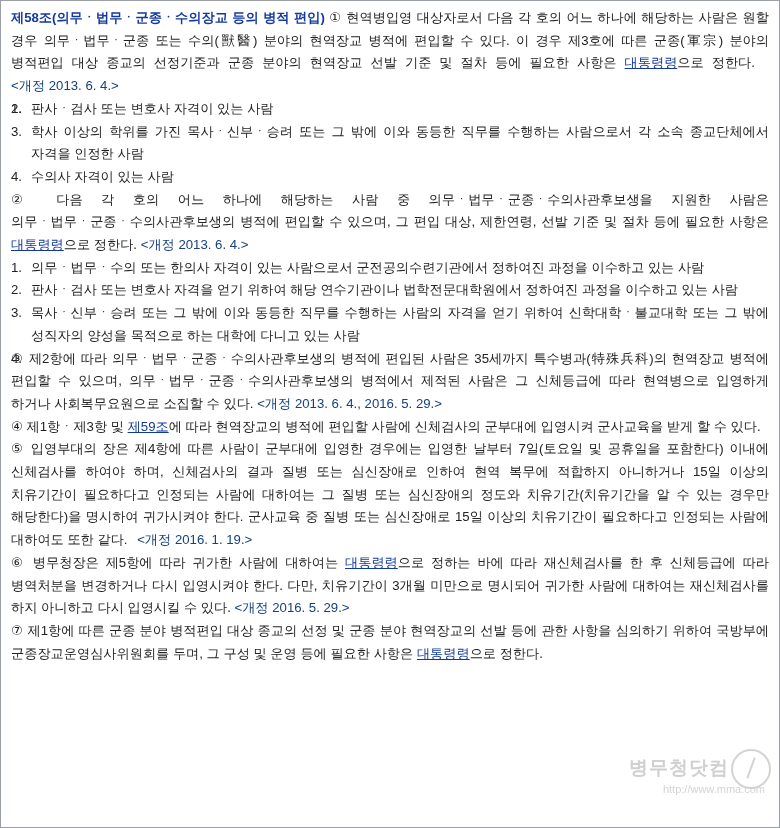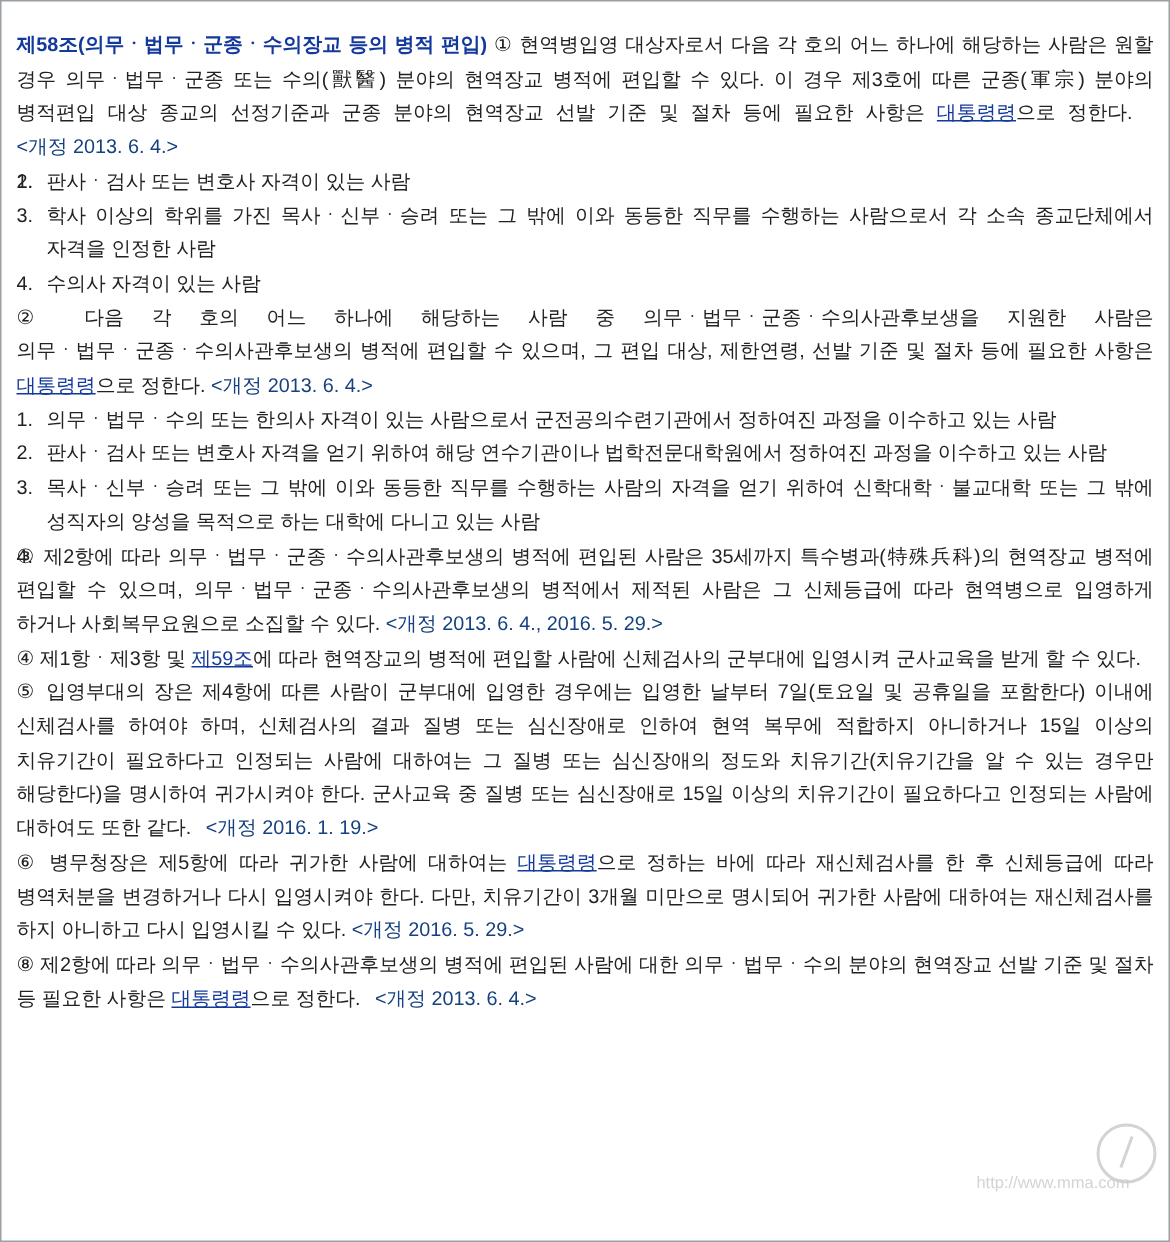--- a/index.html
+++ b/index.html
@@ -12,21 +12,21 @@
     color: #222222;
   }
   #page {
     position: relative;
     width: 780px;
     height: 828px;
     box-sizing: border-box;
     border: 1px solid #9aa0a6;
     background: #ffffff;
     overflow: hidden;
-    padding: 18px 10px 4px 10px;
+    padding: 6px 10px 4px 10px;
   }
   .article-body {
     font-size: 13.2px;
     line-height: 1.72;
     text-align: justify;
     word-break: keep-all;
   }
   .art-title {
     color: #13399c;
     font-weight: bold;
@@ -77,21 +77,21 @@
     top: 6px;
     font-size: 19px;
     font-weight: bold;
     color: #c8c8c8;
     letter-spacing: 1px;
     white-space: nowrap;
     opacity: .85;
   }
   .wm-sub {
     position: absolute;
-    right: 20px;
+    right: 8px;
     top: 34px;
     font-size: 11px;
     color: #cfcfcf;
     white-space: nowrap;
     opacity: .9;
   }
   .wm-circle {
     position: absolute;
     right: 2px;
     top: 0px;
@@ -151,25 +151,26 @@
     </p>
 
     <p class="para">
       <span>⑤</span><span> 입영부대의 장은 제4항에 따른 사람이 군부대에 입영한 경우에는 입영한 날부터 7일(토요일 및 공휴일을 포함한다) 이내에 신체검사를 하여야 하며, 신체검사의 결과 질병 또는 심신장애로 인하여 현역 복무에 적합하지 아니하거나 15일 이상의 치유기간이 필요하다고 인정되는 사람에 대하여는 그 질병 또는 심신장애의 정도와 치유기간(치유기간을 알 수 있는 경우만 해당한다)을 명시하여 귀가시켜야 한다. 군사교육 중 질병 또는 심신장애로 15일 이상의 치유기간이 필요하다고 인정되는 사람에 대하여도 또한 같다. </span><span class="sp"></span><span class="amend">&lt;개정 2016. 1. 19.&gt;</span>
     </p>
 
     <p class="para">
       <span>⑥</span><span> 병무청장은 제5항에 따라 귀가한 사람에 대하여는 </span><span class="lawlink">대통령령</span><span>으로 정하는 바에 따라 재신체검사를 한 후 신체등급에 따라 병역처분을 변경하거나 다시 입영시켜야 한다. 다만, 치유기간이 3개월 미만으로 명시되어 귀가한 사람에 대하여는 재신체검사를 하지 아니하고 다시 입영시킬 수 있다. </span><span class="amend">&lt;개정 2016. 5. 29.&gt;</span>
     </p>
 
+    <p class="para">
+      <span>⑦</span><span> 제1항에 따른 군종 분야 병적편입 대상 종교의 선정 및 군종 분야 현역장교의 선발 등에 관한 사항을 심의하기 위하여 국방부에 군종장교운영심사위원회를 두며, 그 구성 및 운영 등에 필요한 사항은 </span><span class="lawlink">대통령령</span><span>으로 정한다.</span>
+    </p>
 
-    <p class="para">
-      <span>⑧</span><span> 제2항에 따라 의무ㆍ법무ㆍ수의사관후보생의 병적에 편입된 사람에 대한 의무ㆍ법무ㆍ수의 분야의 현역장교 선발 기준 및 절차 등 필요한 사항은 </span><span class="lawlink">대통령령</span><span>으로 정한다. </span><span class="sp"></span><span class="amend">&lt;개정 2013. 6. 4.&gt;</span>
-    </p>
 
   </div>
 
   <div class="watermark">
+    <div class="wm-text">병무청닷컴</div>
     <div class="wm-sub">http://www.mma.com</div>
     <div class="wm-circle"></div>
   </div>
 
 </div>
 
 </body></html>

